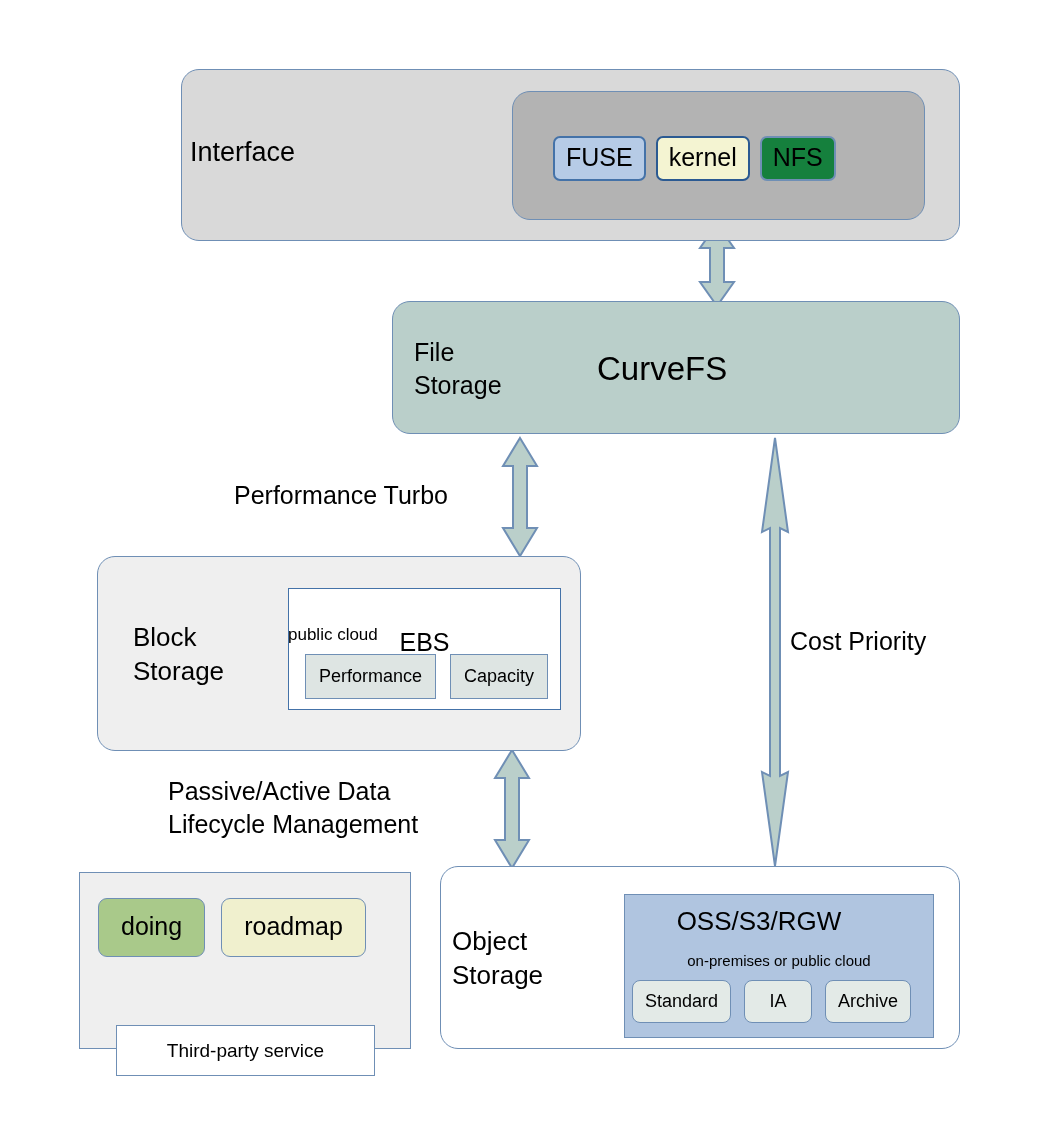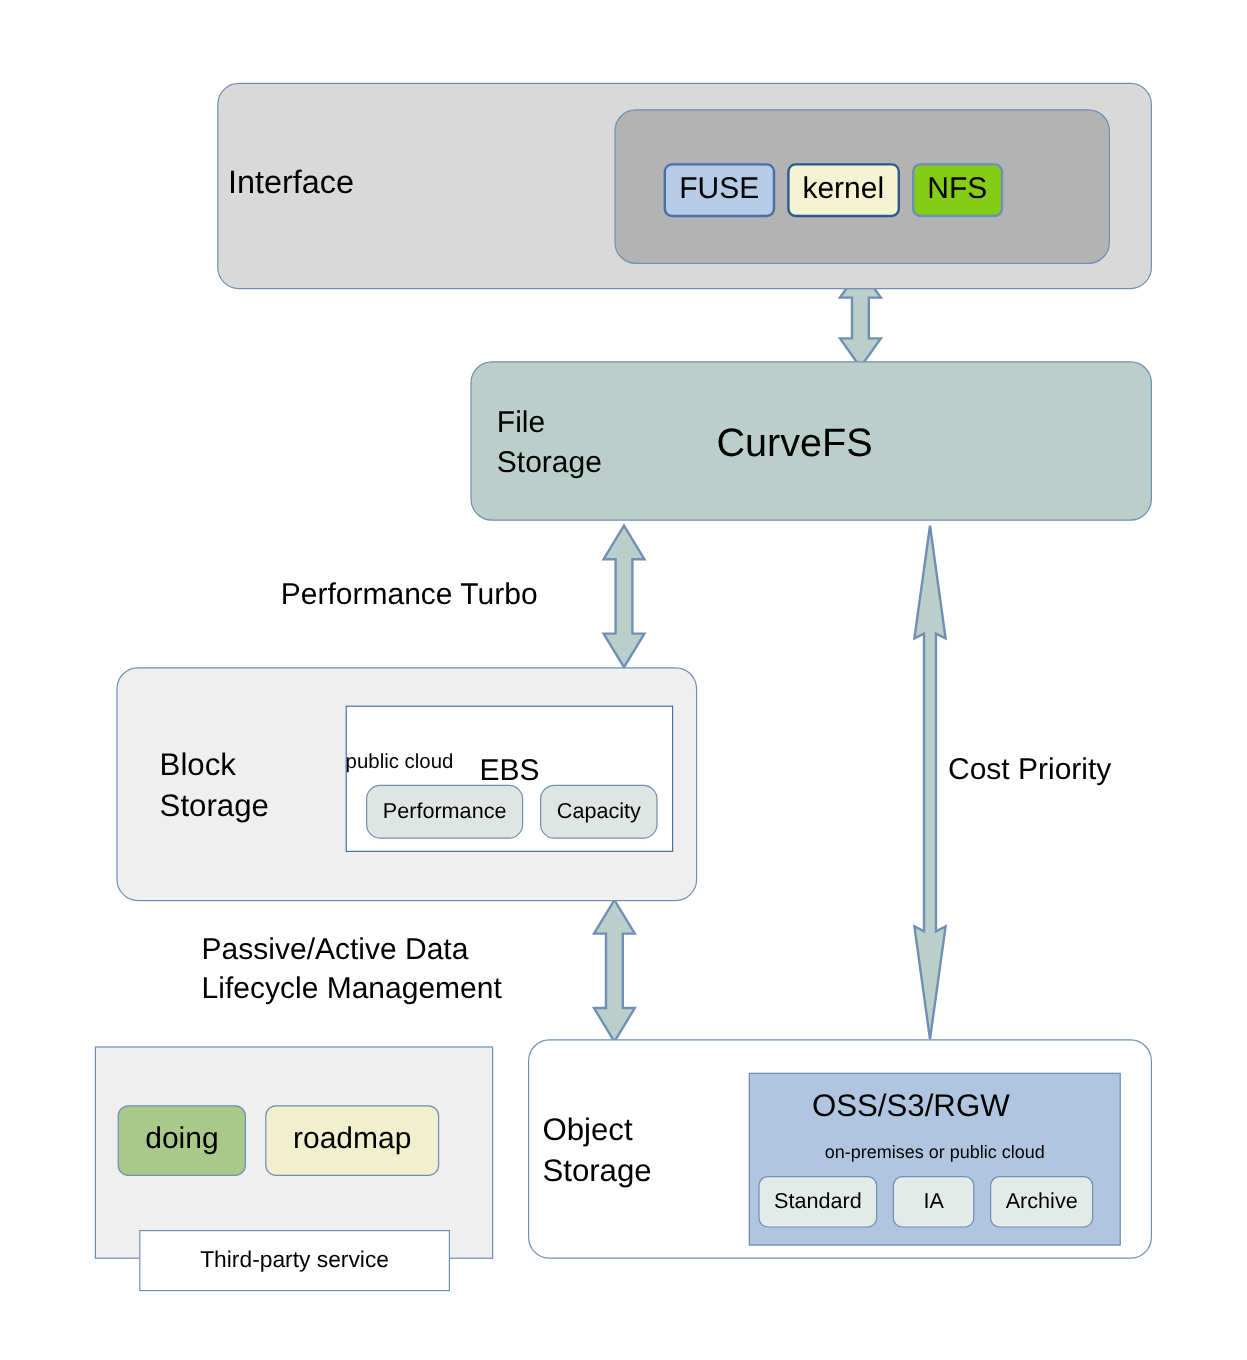--- a/index.html
+++ b/index.html
@@ -52,21 +52,21 @@
   .chip {
     box-sizing: border-box;
     border-radius: 7px;
     font-size: 25px;
     line-height: 1;
     padding: 7px 11px 9px 11px;
     white-space: nowrap;
   }
   .chip-fuse { background: #b6cbe6; border: 2px solid #4472a8; text-align: center; }
   .chip-kernel { background: #f4f4d2; border: 2.5px solid #2b5a92; }
-  .chip-nfs { background: #84cc16; border: 2px solid #6f8fb5; }
+  .chip-nfs { background: #15803d; border: 2px solid #6f8fb5; }
 
   
   #curvefs-box {
     left: 392px; top: 301px; width: 568px; height: 133px;
     background: #bacfca;
     border: 1.5px solid #6f8fb5;
   }
   #curvefs-side-label {
     position: absolute;
     left: 414px; top: 336px;
@@ -115,21 +115,21 @@
   #ebs-chips {
     position: absolute;
     left: 305px; top: 654px;
     display: flex;
     gap: 14px;
   }
   .tier {
     box-sizing: border-box;
     background: #dee5e3;
     border: 1.5px solid #6f8fb5;
-    border-radius: 12px;
+    border-radius: 0;
     font-size: 18px;
     line-height: 1;
     padding: 12px 13px 13px 13px;
     white-space: nowrap;
   }
 
   
   #object-box {
     left: 440px; top: 866px; width: 520px; height: 183px;
     background: #ffffff;
@@ -181,21 +181,21 @@
 
   
   #legend-box {
     left: 79px; top: 872px; width: 332px; height: 177px;
     background: #efefef;
     border: 1.5px solid #6f8fb5;
     border-radius: 0;
   }
   #legend-row {
     position: absolute;
-    left: 98px; top: 921px;
+    left: 98px; top: 898px;
     display: flex;
     gap: 16px;
   }
   .legend-chip {
     box-sizing: border-box;
     border-radius: 9px;
     font-size: 25px;
     line-height: 1;
     padding: 15px 22px 17px 22px;
     white-space: nowrap;

